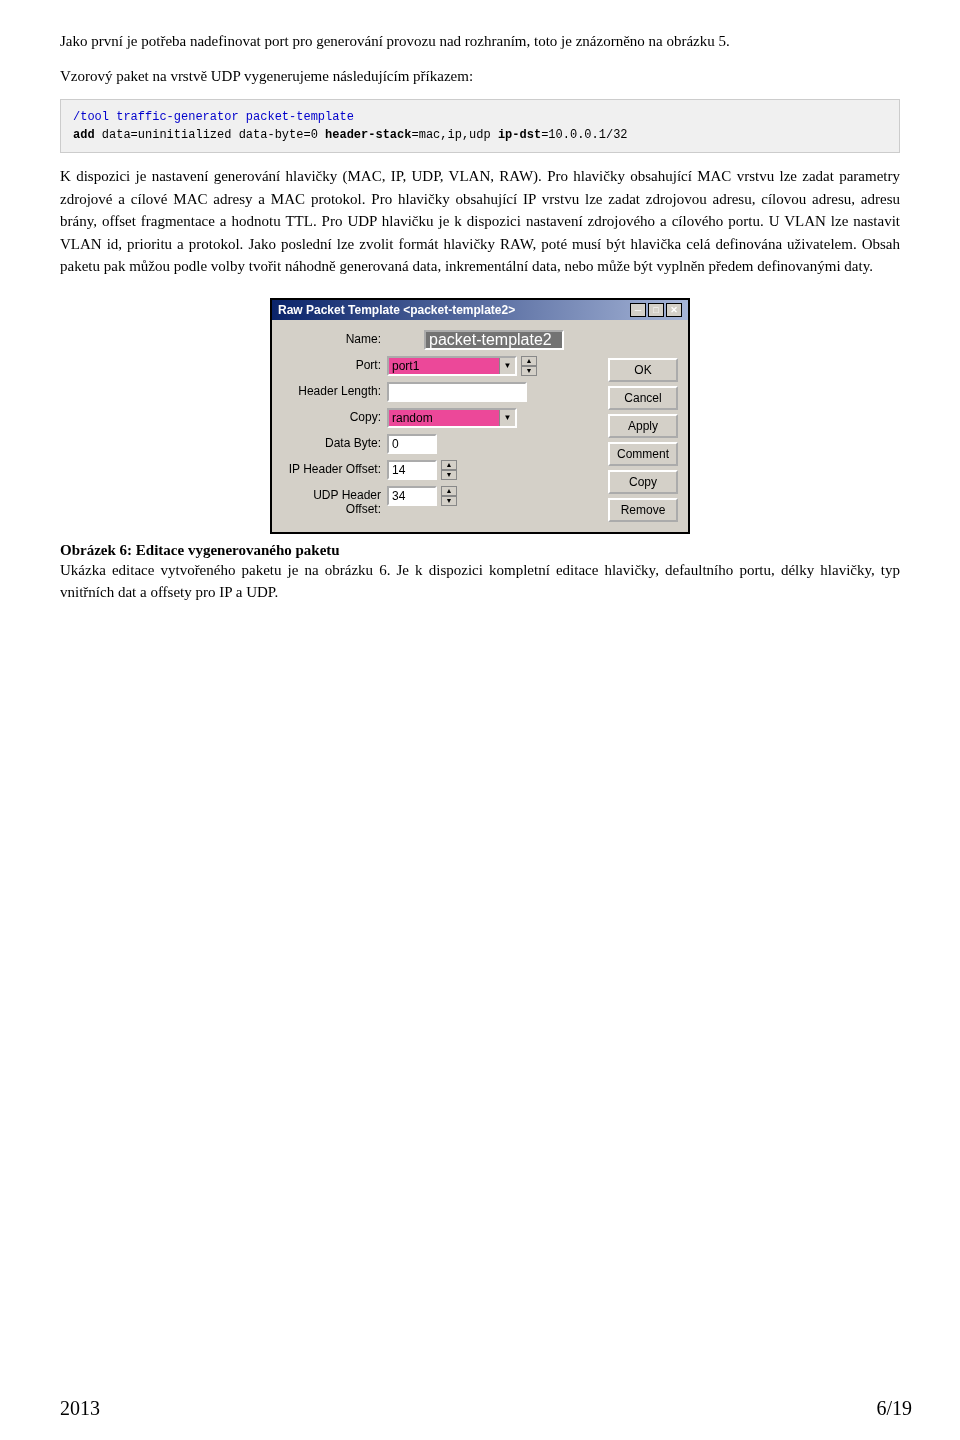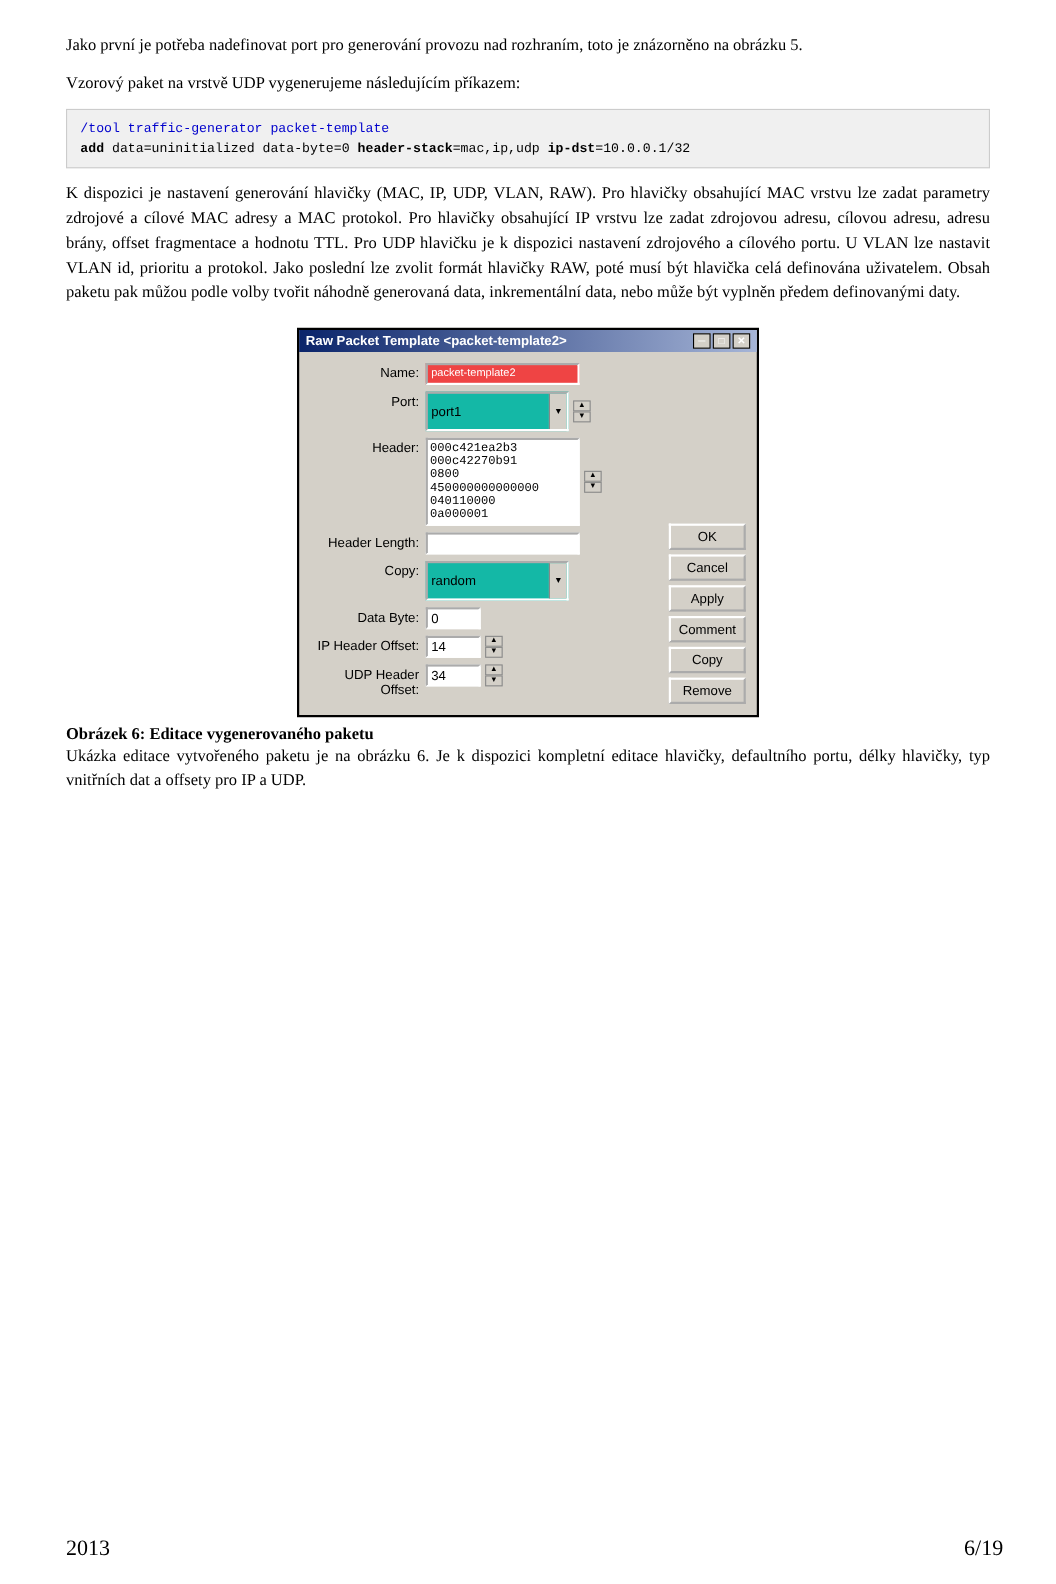--- a/index.html
+++ b/index.html
@@ -102,33 +102,34 @@
       background: #fff;
       padding: 1px 3px;
       font-size: 12px;
       font-family: Arial, sans-serif;
       height: 20px;
     }
     .text-input-wide {
       width: 140px;
     }
     .text-input-highlighted {
-      background: #ef4444;
+      background: #737373;
       color: white;
       border: 2px inset #fff;
       padding: 1px 3px;
-      font-size: 10px;
+      font-size: 16px;
       height: 20px;
+      margin-left: 37px;
     }
     .combo-box {
       display: flex;
       align-items: center;
       border: 2px inset #fff;
-      background: #14b8a6;
-      height: 36px;
+      background: #ec4899;
+      height: 20px;
     }
     .combo-input {
       border: none;
       background: transparent;
       padding: 1px 3px;
       font-size: 12px;
       font-family: Arial, sans-serif;
       width: 110px;
       outline: none;
     }
@@ -258,35 +259,20 @@
               <input type="text" class="combo-input" value="port1" style="">
               <div class="combo-btn">▼</div>
             </div>
             <div class="spin-btn-group">
               <div class="spin-btn">▲</div>
               <div class="spin-btn">▼</div>
             </div>
           </div>
         </div>
 
-        <div class="form-row header-row">
-          <div class="form-label">Header:</div>
-          <div class="form-control">
-            <textarea class="header-textarea" style="">000c421ea2b3
-000c42270b91
-0800
-450000000000000
-040110000
-0a000001</textarea>
-            <div class="spin-btn-group">
-              <div class="spin-btn">▲</div>
-              <div class="spin-btn" style="margin-top: auto;">▼</div>
-            </div>
-          </div>
-        </div>
 
         <div class="form-row">
           <div class="form-label">Header Length:</div>
           <div class="form-control">
             <input type="text" class="text-input text-input-wide" value="" style="">
           </div>
         </div>
 
         <div class="form-row">
           <div class="form-label">Copy:</div>

